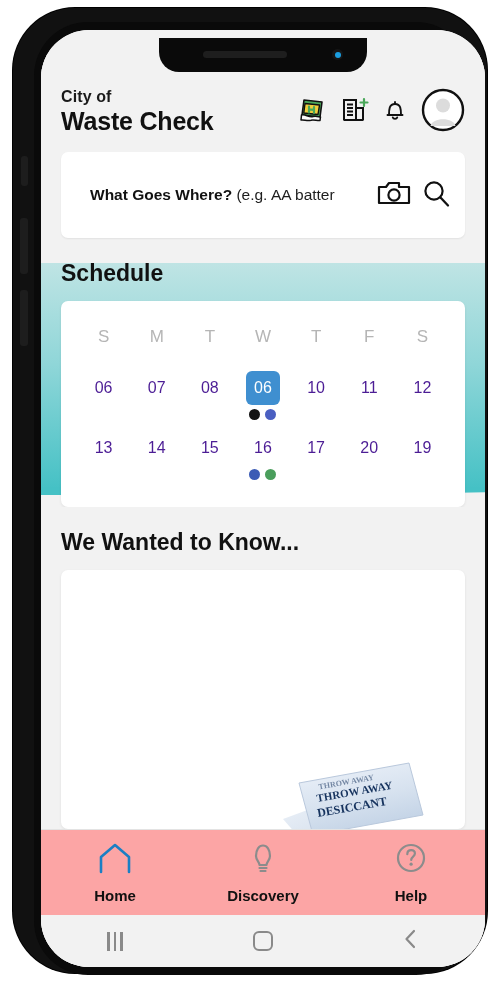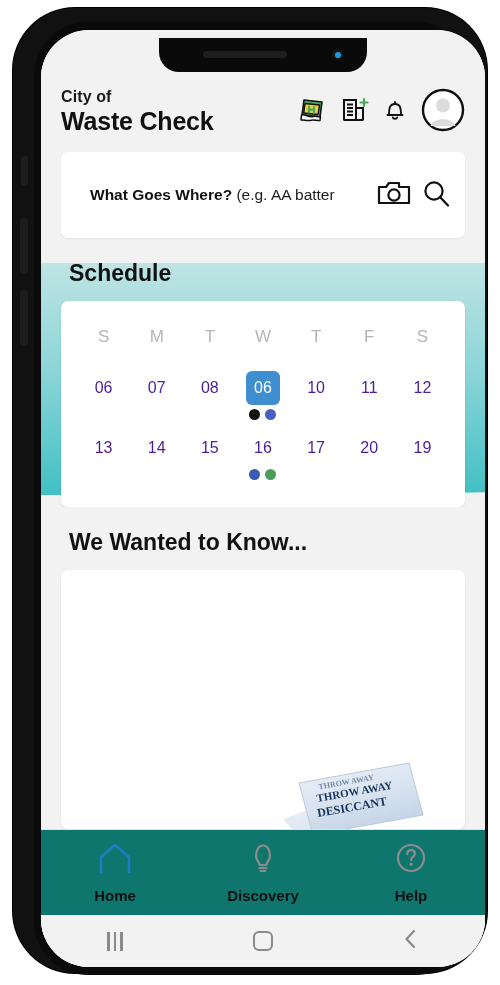--- a/index.html
+++ b/index.html
@@ -111,21 +111,21 @@
   }
   .search-text { flex: 1; font-size: 15.5px; color: #111; white-space: nowrap; overflow: hidden; margin-left: 11px; }
   .search-text b { font-weight: 700; }
   .search-text span.ph { font-weight: 400; color: #1d1d1d; }
   .search-actions { display: flex; align-items: center; gap: 10px; }
 
   
   .section-title {
     position: relative; z-index: 2;
     font-size: 23px; font-weight: 700; color: #111;
-    padding: 22px 20px 14px 28px;
+    padding: 22px 20px 14px 20px;
   }
   .section-title.on-teal { background: transparent; }
   .section-title.on-gray { background: #f2f2f2; }
 
   
   .cal-wrap { position: relative; z-index: 2; padding: 0 20px; }
   .cal-card {
     background: #ffffff; border-radius: 7px;
     padding: 26px 16px 22px 16px;
     box-shadow: 0 1px 3px rgba(0,0,0,.08);
@@ -153,21 +153,21 @@
   .know-card {
     background: #ffffff; border-radius: 7px;
     height: 100%; position: relative; overflow: hidden;
     box-shadow: 0 1px 3px rgba(0,0,0,.08);
   }
   .packet-img { position: absolute; right: 38px; bottom: -10px; }
 
   
   .bottom-nav {
     position: relative; z-index: 3;
-    background: #0f766e;
+    background: #fca5a5;
     border-top: 1px solid #e3e3e3;
     height: 86px;
     display: grid; grid-template-columns: repeat(3, 1fr);
     align-items: center;
   }
   .nav-item {
     display: flex; flex-direction: column; align-items: center; gap: 8px;
   }
   .nav-label { font-size: 15px; font-weight: 700; color: #111; }
 

